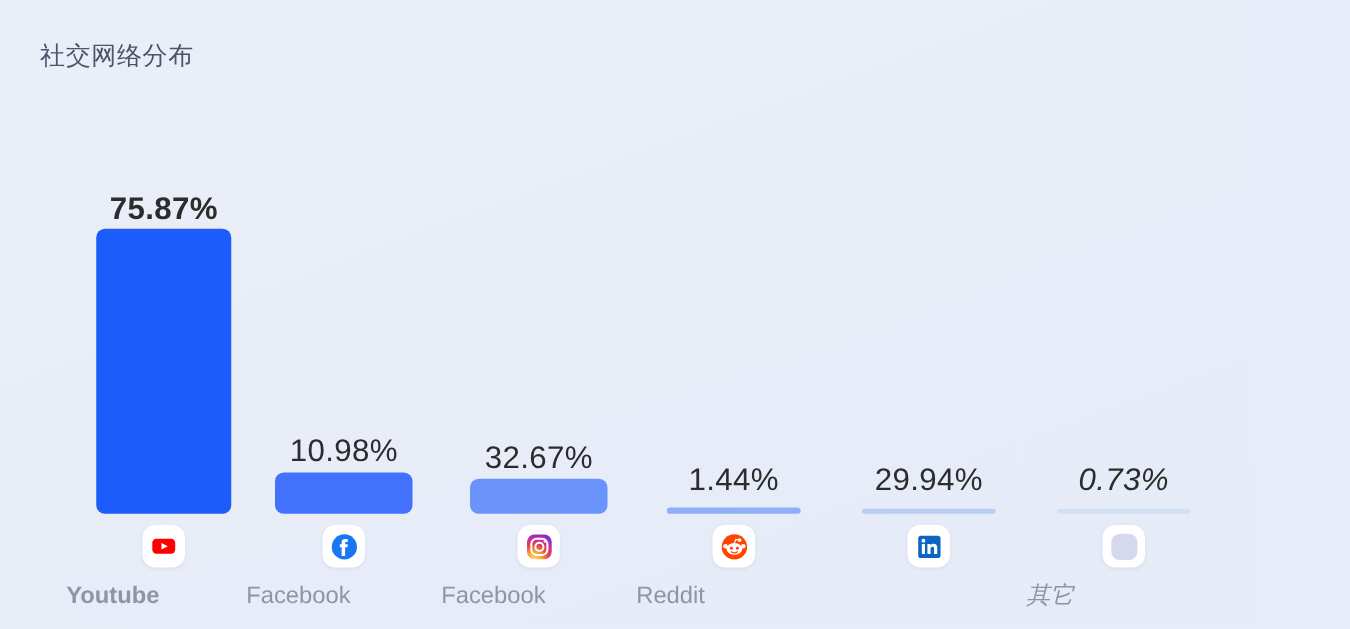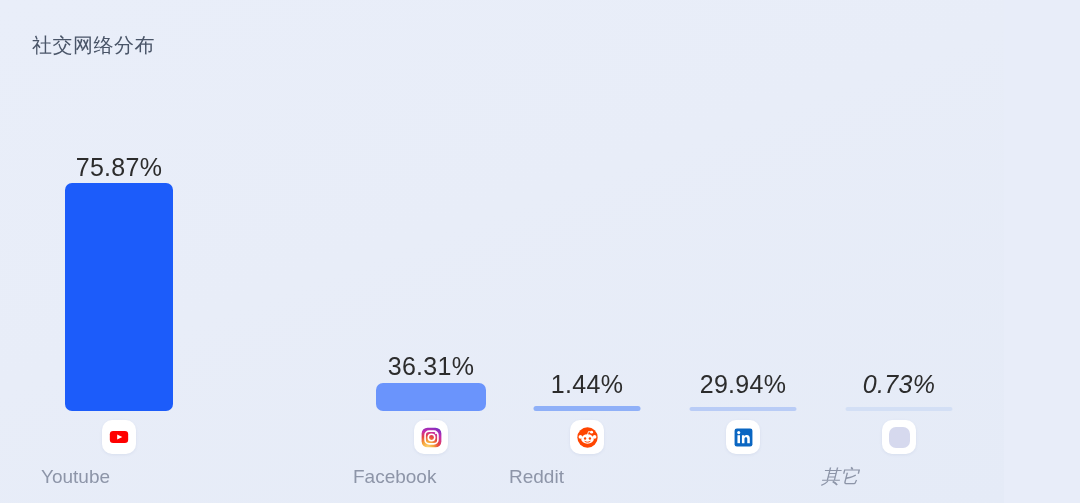--- a/index.html
+++ b/index.html
@@ -114,35 +114,46 @@
 </style>
 </head>
 <body>
 
 <div class="chart-card">
 
   <div class="chart-title">社交网络分布</div>
 
   <div class="plot">
 
-    <div class="col" style="left:0px;">
+    <div class="col" style="left:12px;font-weight:bold;">
       <div class="value-label" style="bottom:322px;">75.87%</div>
       <div class="bar" style="height:228px; width:108px; background:#1c5cfa;"></div>
       <div class="icon-tile">
         <svg width="22" height="22" viewBox="0 0 24 24" aria-hidden="true">
           <rect x="2" y="5.5" width="20" height="13" rx="3.6" fill="#ff0000"></rect>
           <polygon points="10,9.2 15.6,12 10,14.8" fill="#ffffff"></polygon>
         </svg>
       </div>
       <div class="cat-label">Youtube</div>
     </div>
 
+    <div class="col" style="left:156px;">
+      <div class="value-label" style="bottom:128px;">10.98%</div>
+      <div class="bar" style="height:33px; width:110px; background:#4272fb;"></div>
+      <div class="icon-tile">
+        <svg width="23" height="23" viewBox="0 0 24 24" aria-hidden="true">
+          <circle cx="12" cy="12" r="10.5" fill="#1877f2"></circle>
+          <path d="M14.6 12.4h-2v7.2h-2.9v-7.2H8.2V9.9h1.5V8.5c0-1.9 0.8-3.1 3.1-3.1h2v2.5h-1.2c-0.8 0-0.9 0.3-0.9 0.9v1.1h2.1l-0.2 2.5z" fill="#ffffff"></path>
+        </svg>
+      </div>
+      <div class="cat-label">Facebook</div>
+    </div>
 
     <div class="col" style="left:312px;">
-      <div class="value-label" style="bottom:123px;">36.31%</div>
+      <div class="value-label" style="bottom:123px;">32.67%</div>
       <div class="bar" style="height:28px; width:110px; background:#6a94fc;"></div>
       <div class="icon-tile">
         <svg width="23" height="23" viewBox="0 0 24 24" aria-hidden="true">
           <defs>
             <radialGradient id="igGrad" cx="0.3" cy="1" r="1.1">
               <stop offset="0%" stop-color="#ffd776"></stop>
               <stop offset="28%" stop-color="#f5a43a"></stop>
               <stop offset="52%" stop-color="#e6443f"></stop>
               <stop offset="76%" stop-color="#c62bac"></stop>
               <stop offset="100%" stop-color="#7230c4"></stop>

